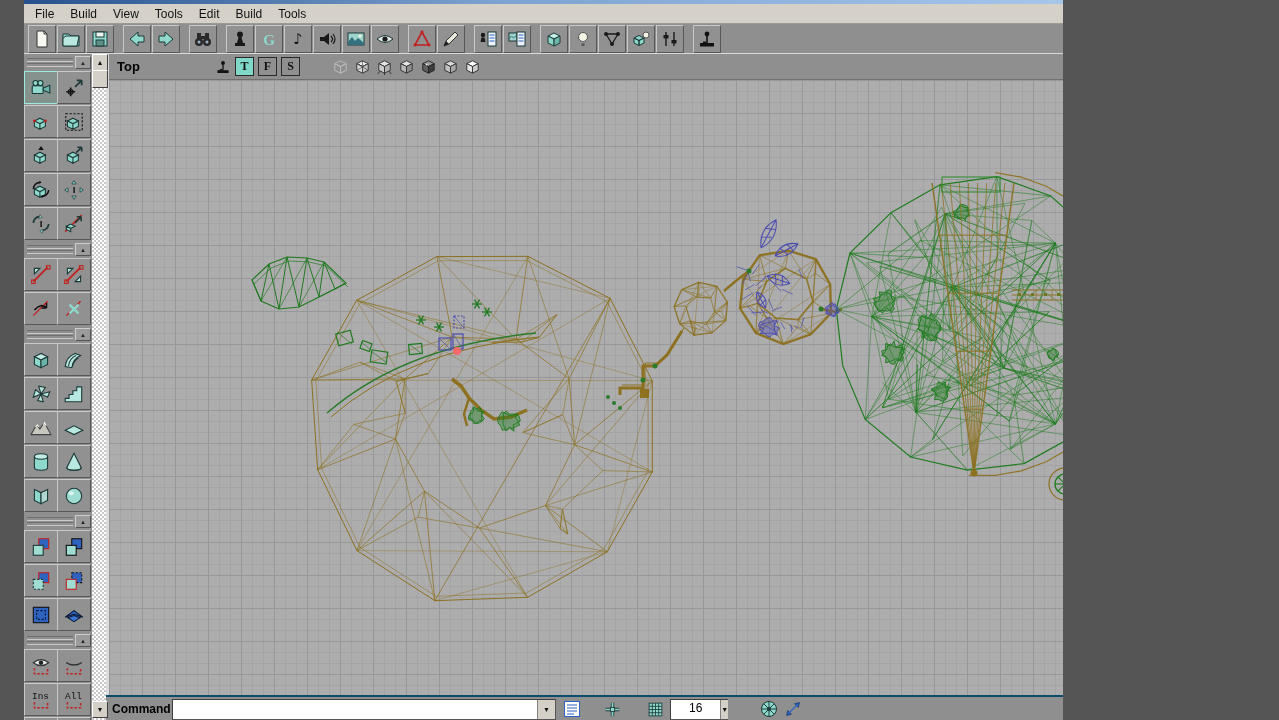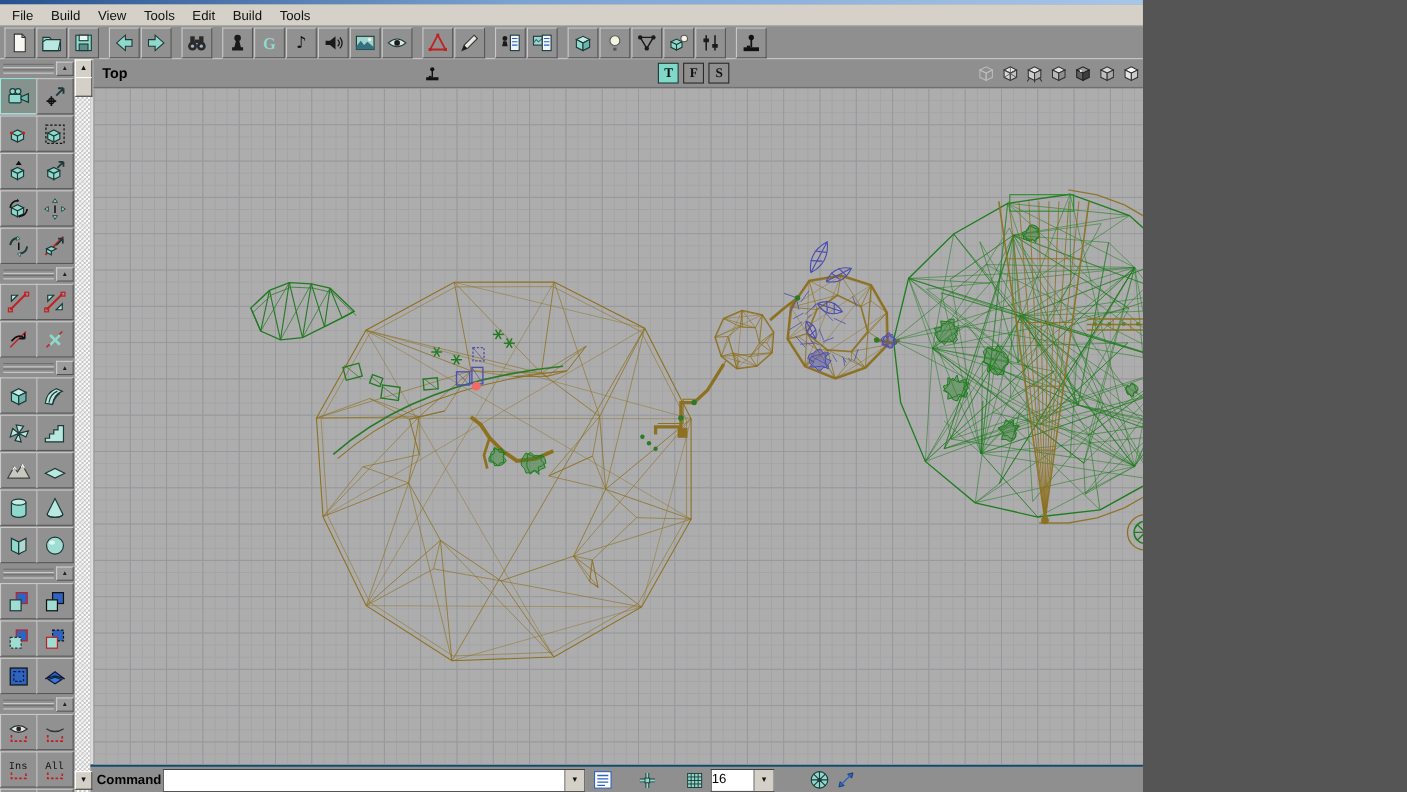--- a/index.html
+++ b/index.html
@@ -1,17 +1,17 @@
 <!DOCTYPE html>
 <html><head>
 <meta charset="utf-8">
 <style>
   html,body{margin:0;padding:0;background:#555;}
   #app{position:relative;width:1039px;height:720px;background:#8f8f8f;overflow:hidden;
-       font-family:"Liberation Sans",sans-serif;-webkit-font-smoothing:none;}
+       font-family:"Liberation Sans",sans-serif;margin-left:24px;-webkit-font-smoothing:none;}
   
   .titlebar{position:absolute;left:0;top:0;right:0;height:4px;
             background:linear-gradient(90deg,#26518e,#7ba3d0 45%,#a6c6ea);}
   .menubar{position:absolute;top:4px;left:0;right:0;height:19px;background:#d5d1c9;
            border-bottom:1px solid #9a9a94;display:flex;align-items:center;font-size:12px;color:#111;padding-left:3px;}
   .menu-item{padding:2px 8px;cursor:default;}
   .toolbar{position:absolute;top:24px;left:0;right:0;height:29px;background:#8f8f8f;
            border-bottom:1px solid #d9d9d9;display:flex;align-items:center;padding-left:4px;}
   .tb-btn{width:26px;height:26px;margin-right:1px;background:#919191;display:flex;align-items:center;justify-content:center;
           border-top:1px solid #c9c9c9;border-left:1px solid #c9c9c9;border-right:1px solid #585858;border-bottom:1px solid #585858;}
@@ -36,21 +36,21 @@
      background-image:linear-gradient(45deg,#fff 25%,transparent 25%,transparent 75%,#fff 75%),
                       linear-gradient(45deg,#fff 25%,transparent 25%,transparent 75%,#fff 75%);
      background-size:4px 4px;background-position:0 0,2px 2px;}
   .sb-btn{position:absolute;left:0;width:14px;height:15px;background:#d4d0c8;display:flex;align-items:center;justify-content:center;
           border-top:1px solid #fff;border-left:1px solid #fff;border-right:1px solid #404040;border-bottom:1px solid #404040;
           font-size:7px;color:#111;line-height:1;}
   .sb-thumb{position:absolute;left:0;top:16px;width:14px;height:16px;background:#d4d0c8;
           border-top:1px solid #fff;border-left:1px solid #fff;border-right:1px solid #404040;border-bottom:1px solid #404040;}
   .divider{width:3px;background:#dcdcdc;}
   .viewport{flex:1;display:flex;flex-direction:column;min-width:0;}
-  .vp-header{height:25px;background:#8f8f8f;border-bottom:1px solid #707070;display:flex;align-items:center;flex:0 0 auto;justify-content:space-between;}
+  .vp-header{height:25px;background:#8f8f8f;border-bottom:1px solid #707070;display:flex;align-items:center;flex:0 0 auto;}
   .vp-title{font-weight:bold;font-size:13px;color:#000;margin-left:8px;width:90px;}
   .vp-joy{margin-left:8px;}
   .tfs{width:17px;height:17px;margin-left:4px;border:1px solid #2a2a2a;display:flex;align-items:center;justify-content:center;
        font-family:"Liberation Serif",serif;font-weight:bold;font-size:12px;color:#111;background:#8f8f8f;}
   .tfs.active{background:#7fd8c8;}
   .rmodes{display:flex;margin-left:30px;gap:2px;}
   .rm-btn{width:20px;height:20px;display:flex;align-items:center;justify-content:center;}
   .vp-canvas{height:615px;position:relative;background:#acacac;overflow:hidden;flex:0 0 auto;}
   .gridarea{position:absolute;left:0;top:0;width:1079px;height:615px;background-color:#adadad;
      background-image:
@@ -63,21 +63,21 @@
   .statusbar{height:24px;background:#8f8f8f;border-top:2px solid #0c4a6e;display:flex;align-items:center;
              margin-left:-3px;padding-left:6px;flex:0 0 auto;}
   .cmd-label{font-size:12px;font-weight:bold;color:#000;width:60px;}
   .combo{display:flex;height:19px;background:#fff;border:1px solid #555;
          border-top:1px solid #404040;border-left:1px solid #404040;align-items:stretch;}
   .combo input{border:0;outline:none;flex:1;font-size:12px;font-family:"Liberation Sans",sans-serif;padding:0 3px;}
   .combo .drop{width:17px;background:#d4d0c8;border-left:1px solid #808080;display:flex;align-items:center;justify-content:center;
          font-size:7px;color:#111;}
   .sb-icon-btn{display:flex;align-items:center;justify-content:center;}
   .gridsize-combo{width:56px;margin-left:6px;}
-  .gridsize-combo .val{flex:1;font-size:12px;padding:1px 0;color:#000;}
+  .gridsize-combo .val{flex:1;font-size:12px;padding:1px 18px;color:#000;}
 </style>
 </head>
 <body>
 
 <div id="app">
   <div class="titlebar"></div>
   <div class="menubar">
       <span class="menu-item">File</span>
       <span class="menu-item">Build</span>
       <span class="menu-item">View</span>

